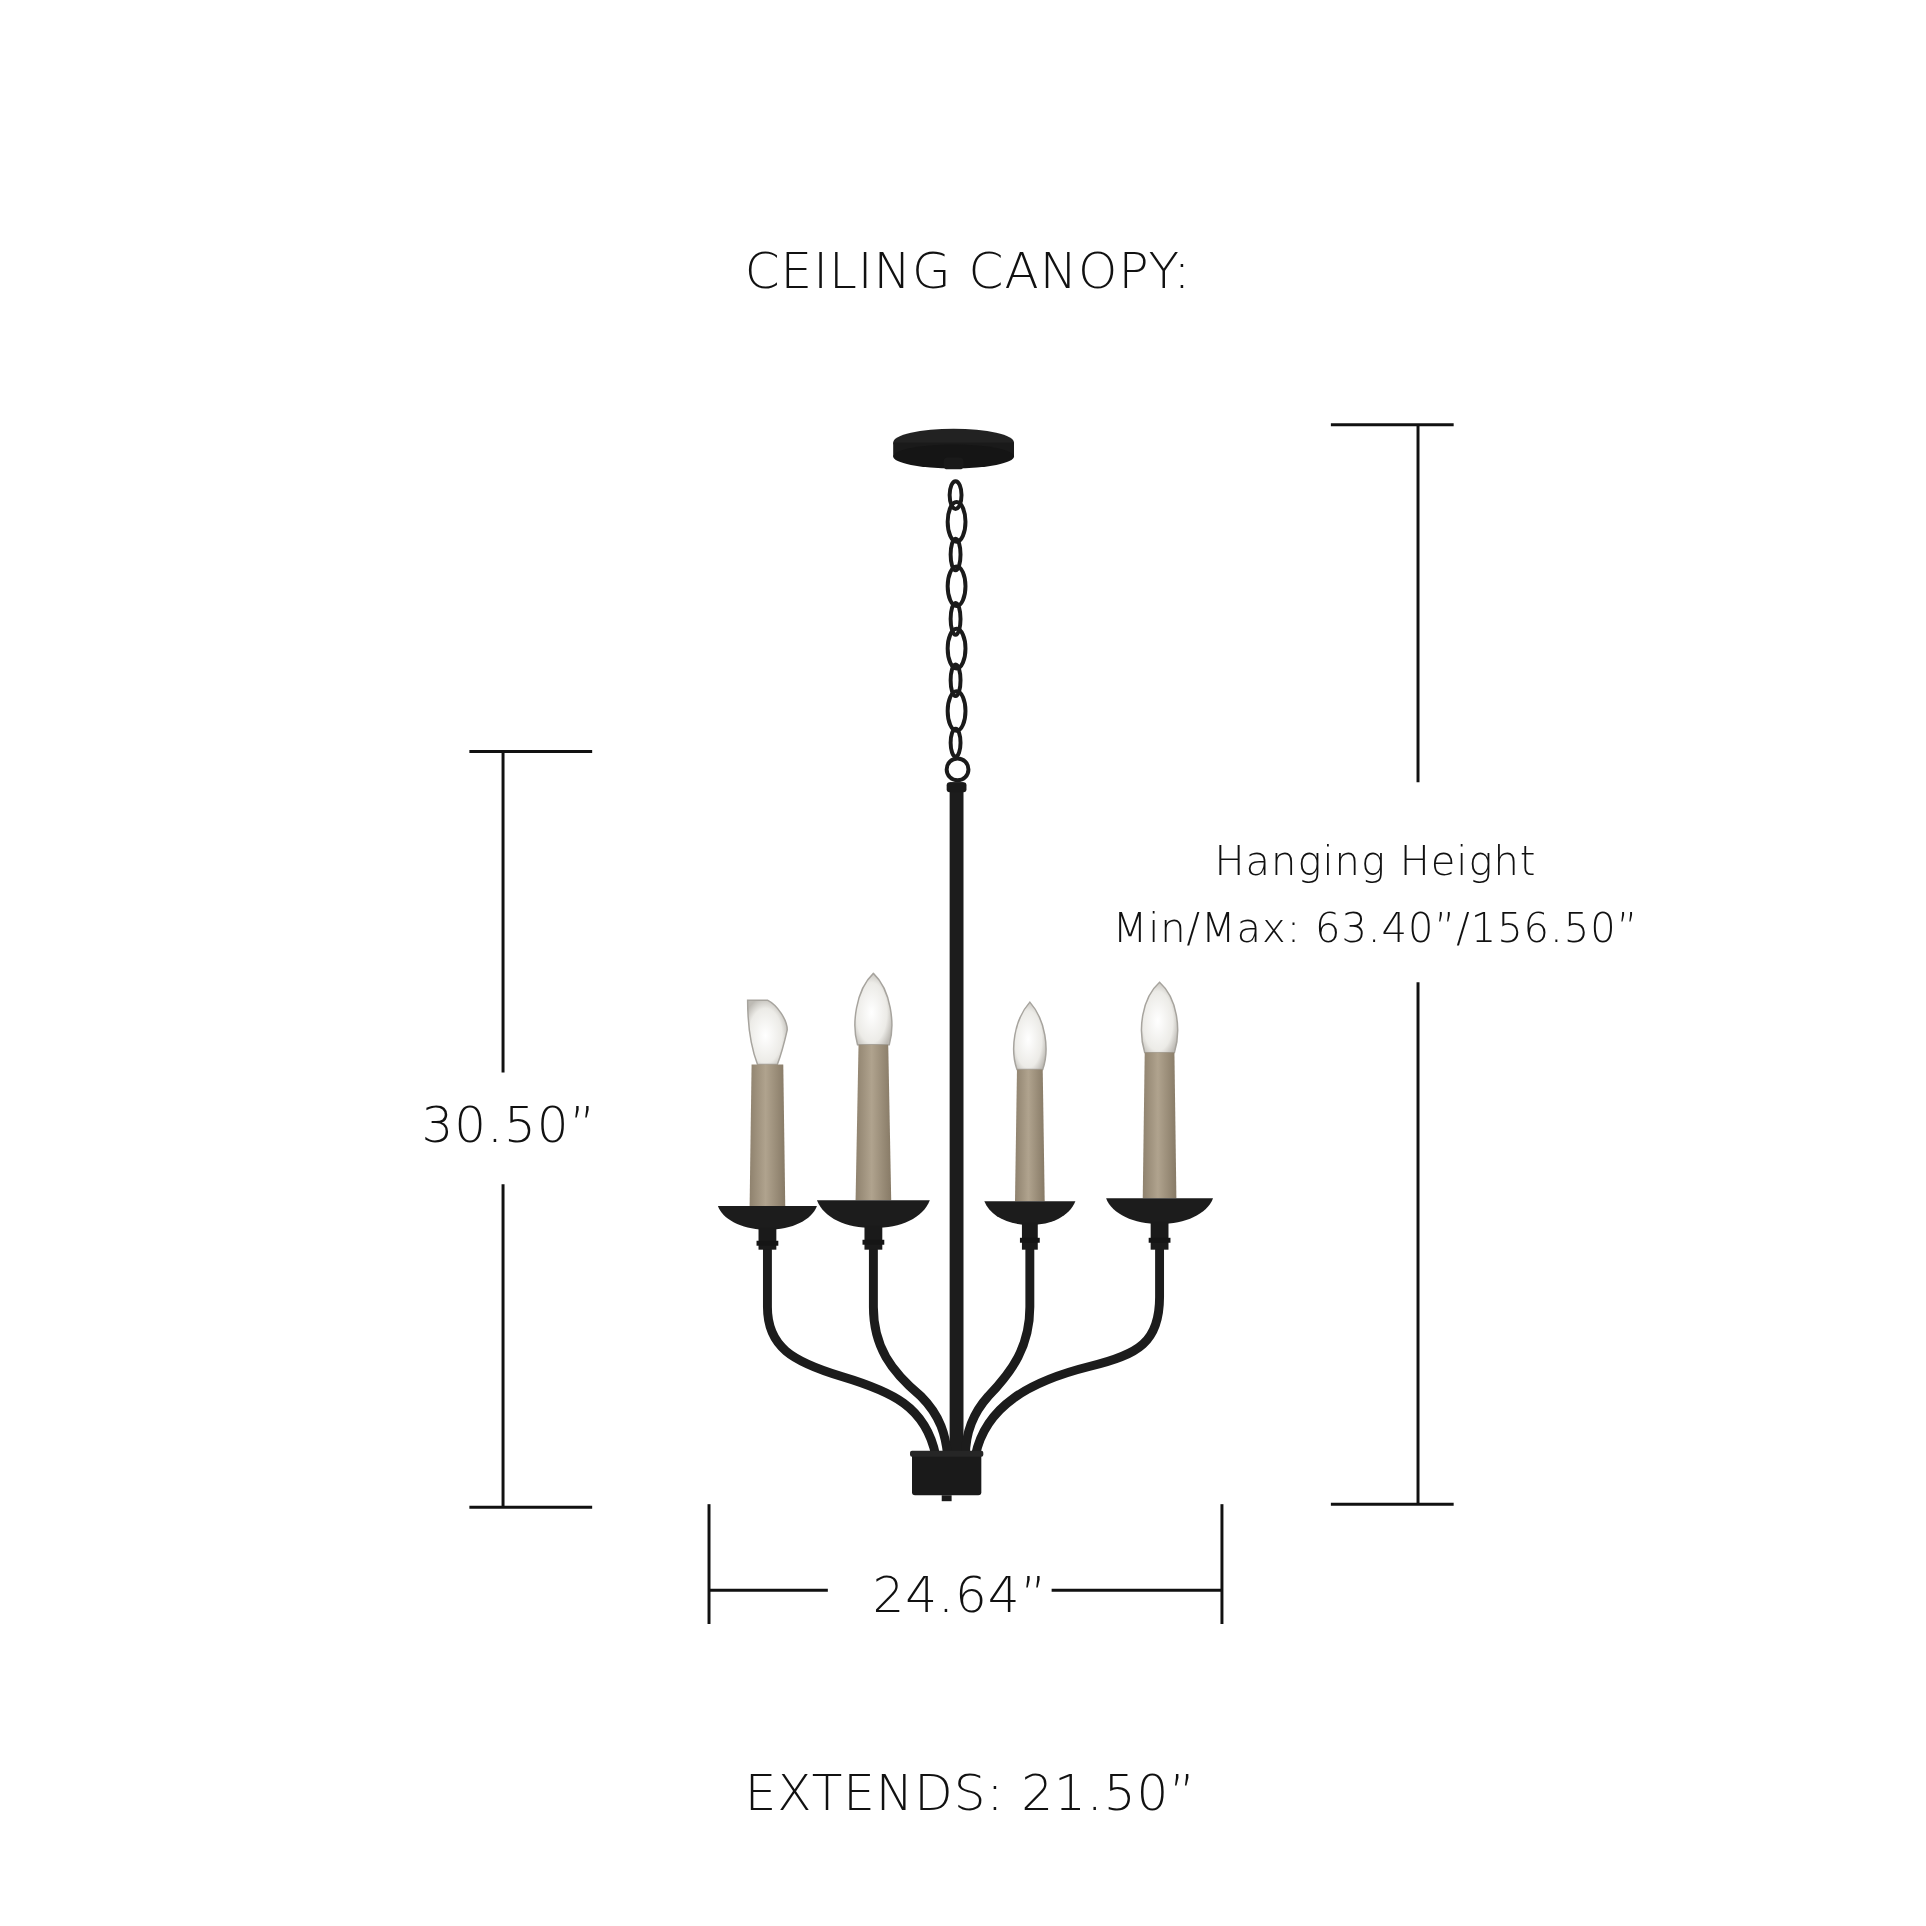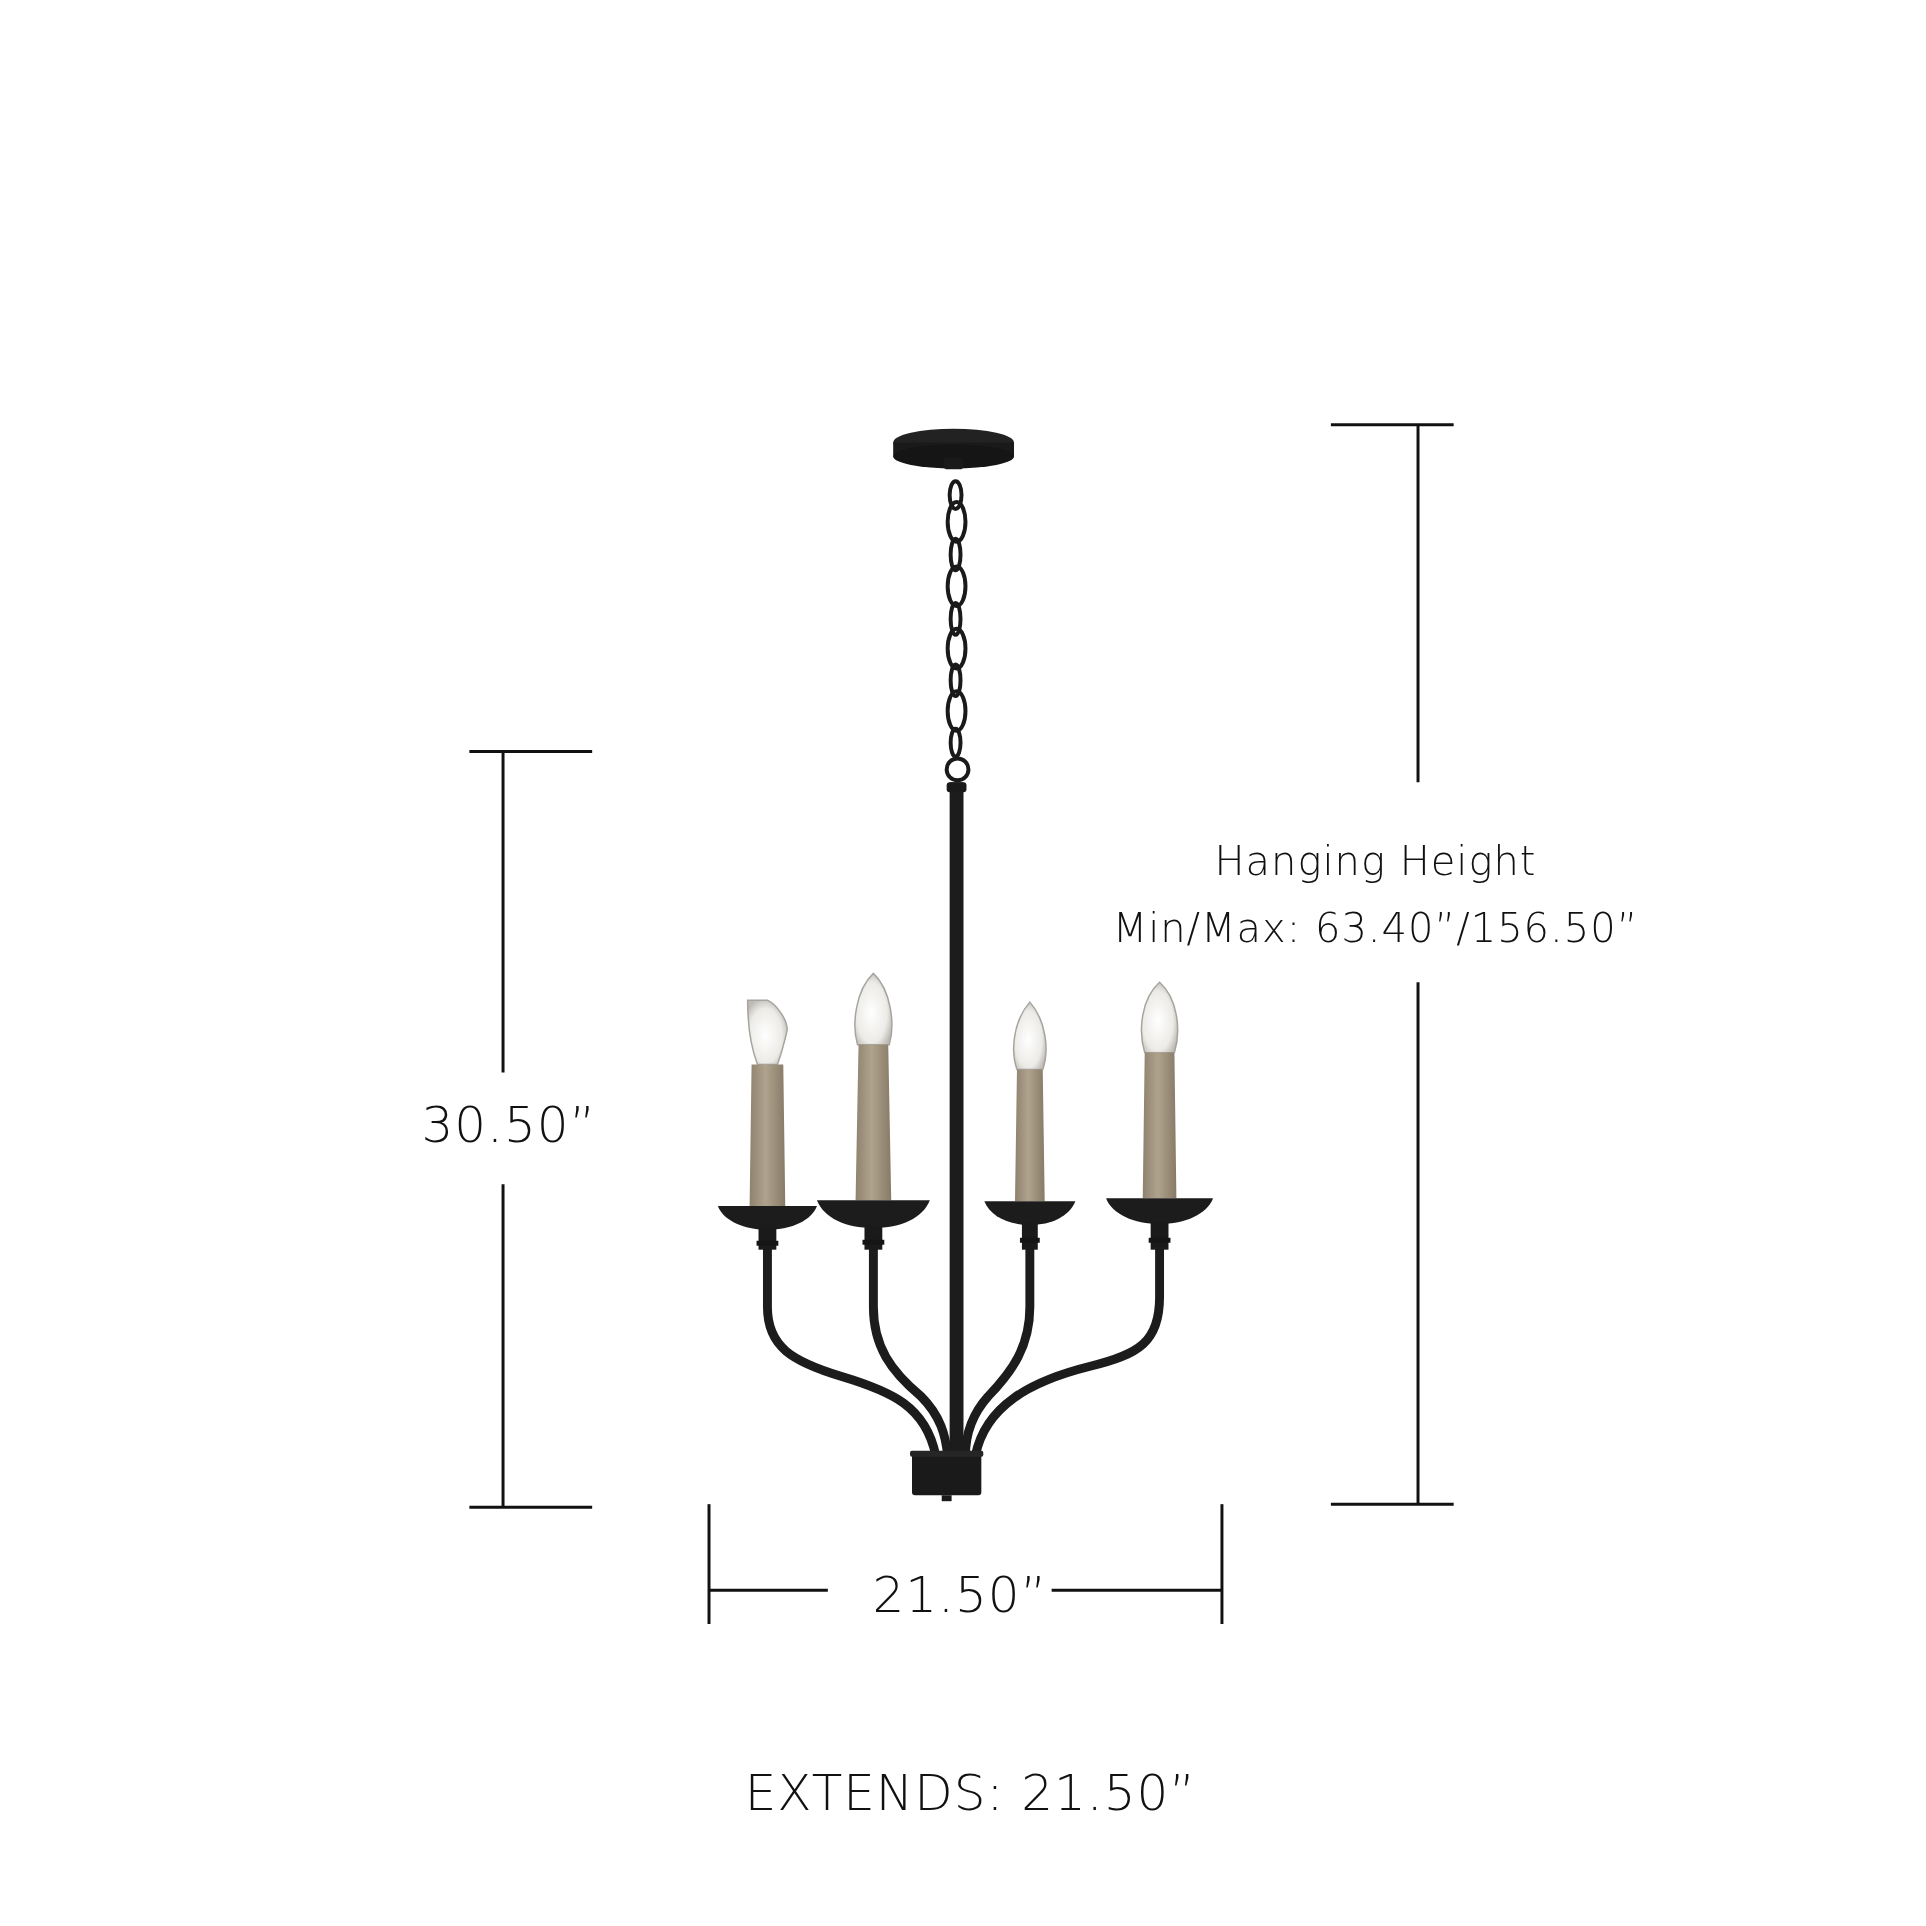--- a/index.html
+++ b/index.html
@@ -114,25 +114,26 @@
       <path d="M-15 1063 C-22 1040 -18 1008 0 992 C18 1008 22 1040 15 1063 Z" fill="url(#bulb)" stroke="#a7a49e" stroke-width="1.5"></path>
       <path d="M-15 1063 L15 1063 L17 1210 L-17 1210 Z" fill="url(#wood)"></path>
       <path d="M-54 1210 L54 1210 C48 1226 26 1236 0 1236 C-26 1236 -48 1226 -54 1210 Z" fill="#1c1c1c"></path>
       <rect x="-9" y="1234" width="18" height="28" fill="#1a1a1a"></rect>
       <rect x="-11" y="1250" width="22" height="5" fill="#151515"></rect>
     </g>
   </g>
 </svg>
 
 <div class="label canopy-title">
+  <div>CEILING CANOPY:</div>
 </div>
 
 <div class="label hh-label">
   <div>Hanging Height</div>
   <div>Min/Max: 63.40”/156.50”</div>
 </div>
 
 <div class="label h-label">30.50”</div>
 
-<div class="label w-label">21.50”</div>
+<div class="label w-label">24.64”</div>
 
 <div class="label ext-label">EXTENDS: 21.50”</div>
 
 
 </body></html>

